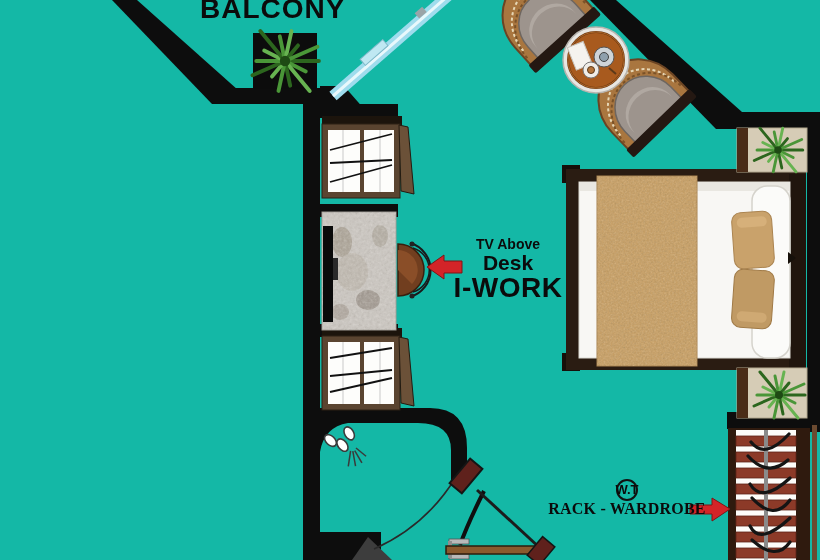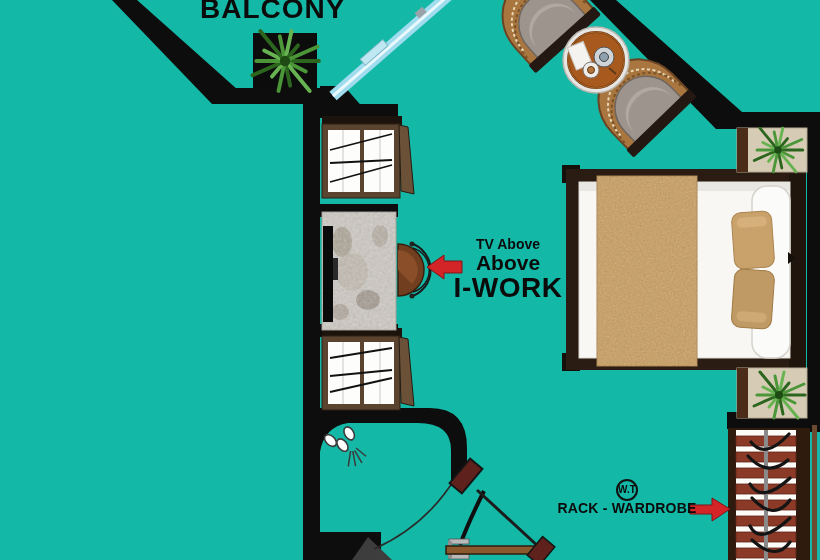--- a/index.html
+++ b/index.html
@@ -10,25 +10,25 @@
   #plan-svg{position:absolute;left:0;top:0;}
   .lbl{position:absolute;font-weight:bold;color:#0b0b0b;z-index:5;}
   #balcony-label{left:200px;top:-7px;font-size:28px;letter-spacing:1px;}
   #desk-note{left:446px;top:237px;width:124px;text-align:center;line-height:1.04;}
   #desk-note .dn1{font-size:14px;}
   #desk-note .dn2{font-size:21px;}
   #desk-note .dn3{font-size:28px;letter-spacing:0.5px;}
   #pacific-note{left:536px;top:479px;width:182px;text-align:center;line-height:1.05;}
   #pacific-note .pn1{font-size:15.5px;letter-spacing:0.5px;}
   #pacific-note .pn2{font-size:21px;display:flex;align-items:center;justify-content:center;gap:5px;}
-  #pacific-note .pn3{font-size:14px;letter-spacing:0.2px;}
+  #pacific-note .pn3{font-size:16px;letter-spacing:0.2px;font-family:Liberation Serif, serif;}
   .logo-circle{
     width:18px;height:18px;border:2px solid #111;border-radius:50%;
     display:inline-flex;align-items:center;justify-content:center;
-    font-size:10px;font-weight:bold;flex:none;letter-spacing:0;
+    font-size:13px;font-weight:bold;flex:none;letter-spacing:0;
   }
 </style>
 </head>
 <body>
 
 <div id="stage">
 
 <svg id="plan-svg" width="820" height="560" viewBox="0 0 820 560" xmlns="http://www.w3.org/2000/svg">
   <defs>
     <filter id="grainTan" x="-5%" y="-5%" width="110%" height="110%">
@@ -268,21 +268,21 @@
   </g>
 
   <polygon points="462,261 444,261 444,255 427,267 444,279 444,273 462,273" fill="#d32428" stroke="#7e1416" stroke-width="1"></polygon>
   <polygon points="690,505 712,505 712,498 730,509 712,521 712,514 690,514" fill="#d32428" stroke="#7e1416" stroke-width="1"></polygon>
 </svg>
 
 <div id="balcony-label" class="lbl">BALCONY</div>
 
 <div id="desk-note" class="lbl">
   <div class="dn1">TV Above</div>
-  <div class="dn2">Above</div>
+  <div class="dn2">Desk</div>
   <div class="dn3">I-WORK</div>
 </div>
 
 <div id="pacific-note" class="lbl">
   <div class="pn2">
     <span class="logo-circle">W.T</span>
   </div>
   <div class="pn3">RACK - WARDROBE</div>
 </div>
 

